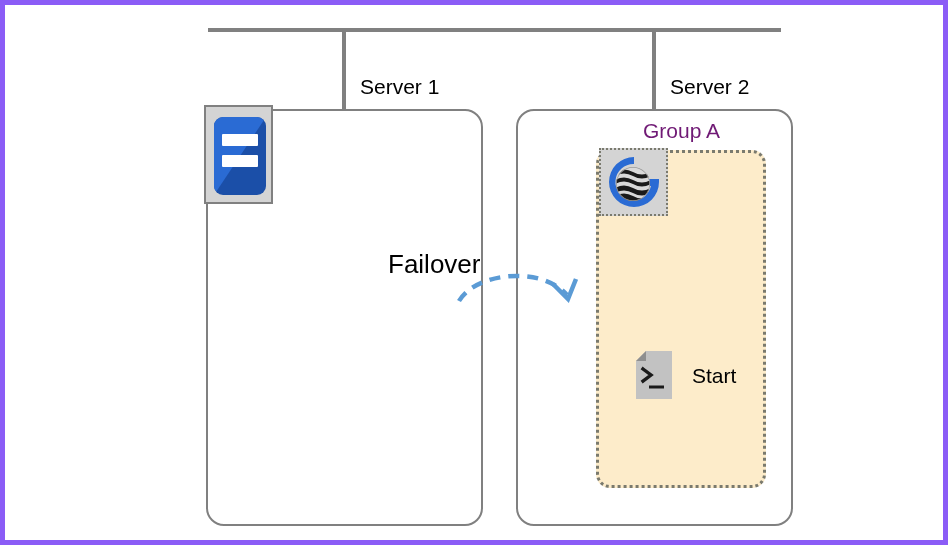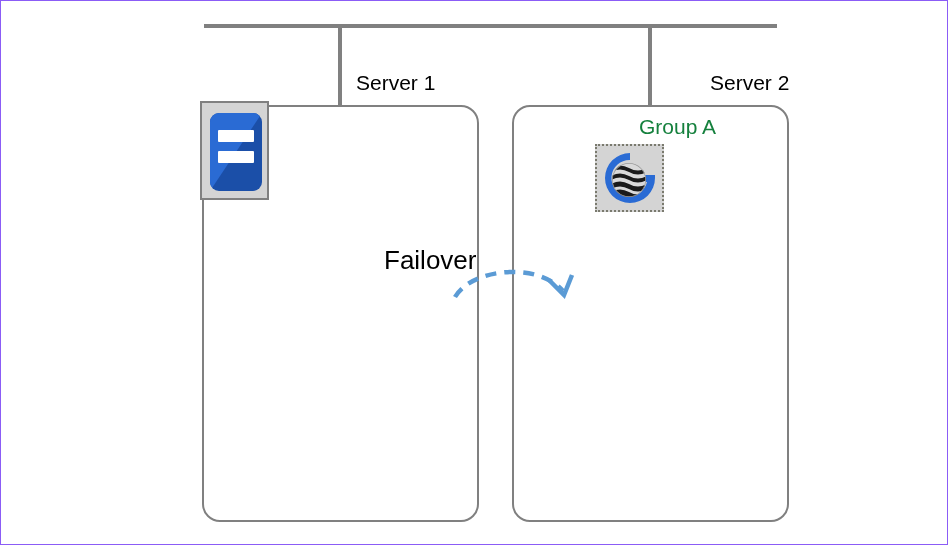--- a/index.html
+++ b/index.html
@@ -8,21 +8,21 @@
     background: #ffffff;
   }
   body {
     font-family: "Liberation Sans", sans-serif;
   }
   #canvas {
     position: relative;
     width: 948px;
     height: 545px;
     background: #ffffff;
-    border: 1px solid #8b5cf6;
+    border: 5px solid #8b5cf6;
     box-sizing: border-box;
     overflow: hidden;
   }
 
   
   .bus-line {
     position: absolute;
     background: #808080;
   }
   .bus-h {
@@ -50,21 +50,21 @@
   .server2-box { left: 511px; top: 104px; width: 277px; height: 417px; }
 
   .server-label {
     position: absolute;
     font-size: 21px;
     color: #000000;
     white-space: nowrap;
     line-height: 1;
   }
   .server1-label { left: 355px; top: 71px; }
-  .server2-label { left: 665px; top: 71px; margin-left: 44px; }
+  .server2-label { left: 665px; top: 71px; }
 
   
   .icon-frame-gray {
     position: absolute;
     background: #d4d4d4;
     border: 2px solid #808080;
     box-sizing: border-box;
   }
   .server1-icon-frame {
     left: 199px;
@@ -113,21 +113,21 @@
     background: #fdecca;
     border: 3px dotted #7a7a6e;
     border-radius: 14px;
     box-sizing: border-box;
   }
   .group-label {
     position: absolute;
     left: 638px;
     top: 115px;
     font-size: 21px;
-    color: #15803d;
+    color: #701a75;
     white-space: nowrap;
     line-height: 1;
   }
 
   
   .group-icon-frame {
     position: absolute;
     left: 594px;
     top: 143px;
     width: 69px;
@@ -199,20 +199,34 @@
       <div class="s1-bar s1-bar-b"></div>
     </div>
   </div>
 
   <div class="server-label server2-label">Server 2</div>
 
   <div class="server-box server2-box"></div>
 
   <div class="group-label">Group A</div>
 
+  <div class="group-box">
+
+    <div class="script-item" style="left:37px; top:198px;">
+      <div class="script-icon">
+        <svg width="36" height="48" viewBox="0 0 36 48" xmlns="http://www.w3.org/2000/svg">
+          <path d="M10 0 L36 0 L36 48 L0 48 L0 10 Z" fill="#c2c2c2"></path>
+          <path d="M10 0 L10 10 L0 10 Z" fill="#8f8f8f"></path>
+          <path d="M7 18 L15 24 L7 30" fill="none" stroke="#1a1a1a" stroke-width="3.4" stroke-linecap="square" stroke-linejoin="miter"></path>
+          <line x1="13" y1="36" x2="28" y2="36" stroke="#1a1a1a" stroke-width="3"></line>
+        </svg>
+      </div>
+      <span class="script-label">Start</span>
+    </div>
+  </div>
 
   <div class="group-icon-frame">
     <svg class="group-icon-svg" width="58" height="58" viewBox="0 0 58 58" xmlns="http://www.w3.org/2000/svg">
       <defs>
         <clipPath id="globeClip">
           <circle cx="28" cy="31" r="17"></circle>
         </clipPath>
       </defs>
 
       <path d="M29 4 A25 25 0 1 0 54 29 L54 26 L33 26 L33 33 L46 33 A18 18 0 1 1 29 11 Z" fill="#2a6bd4"></path>

